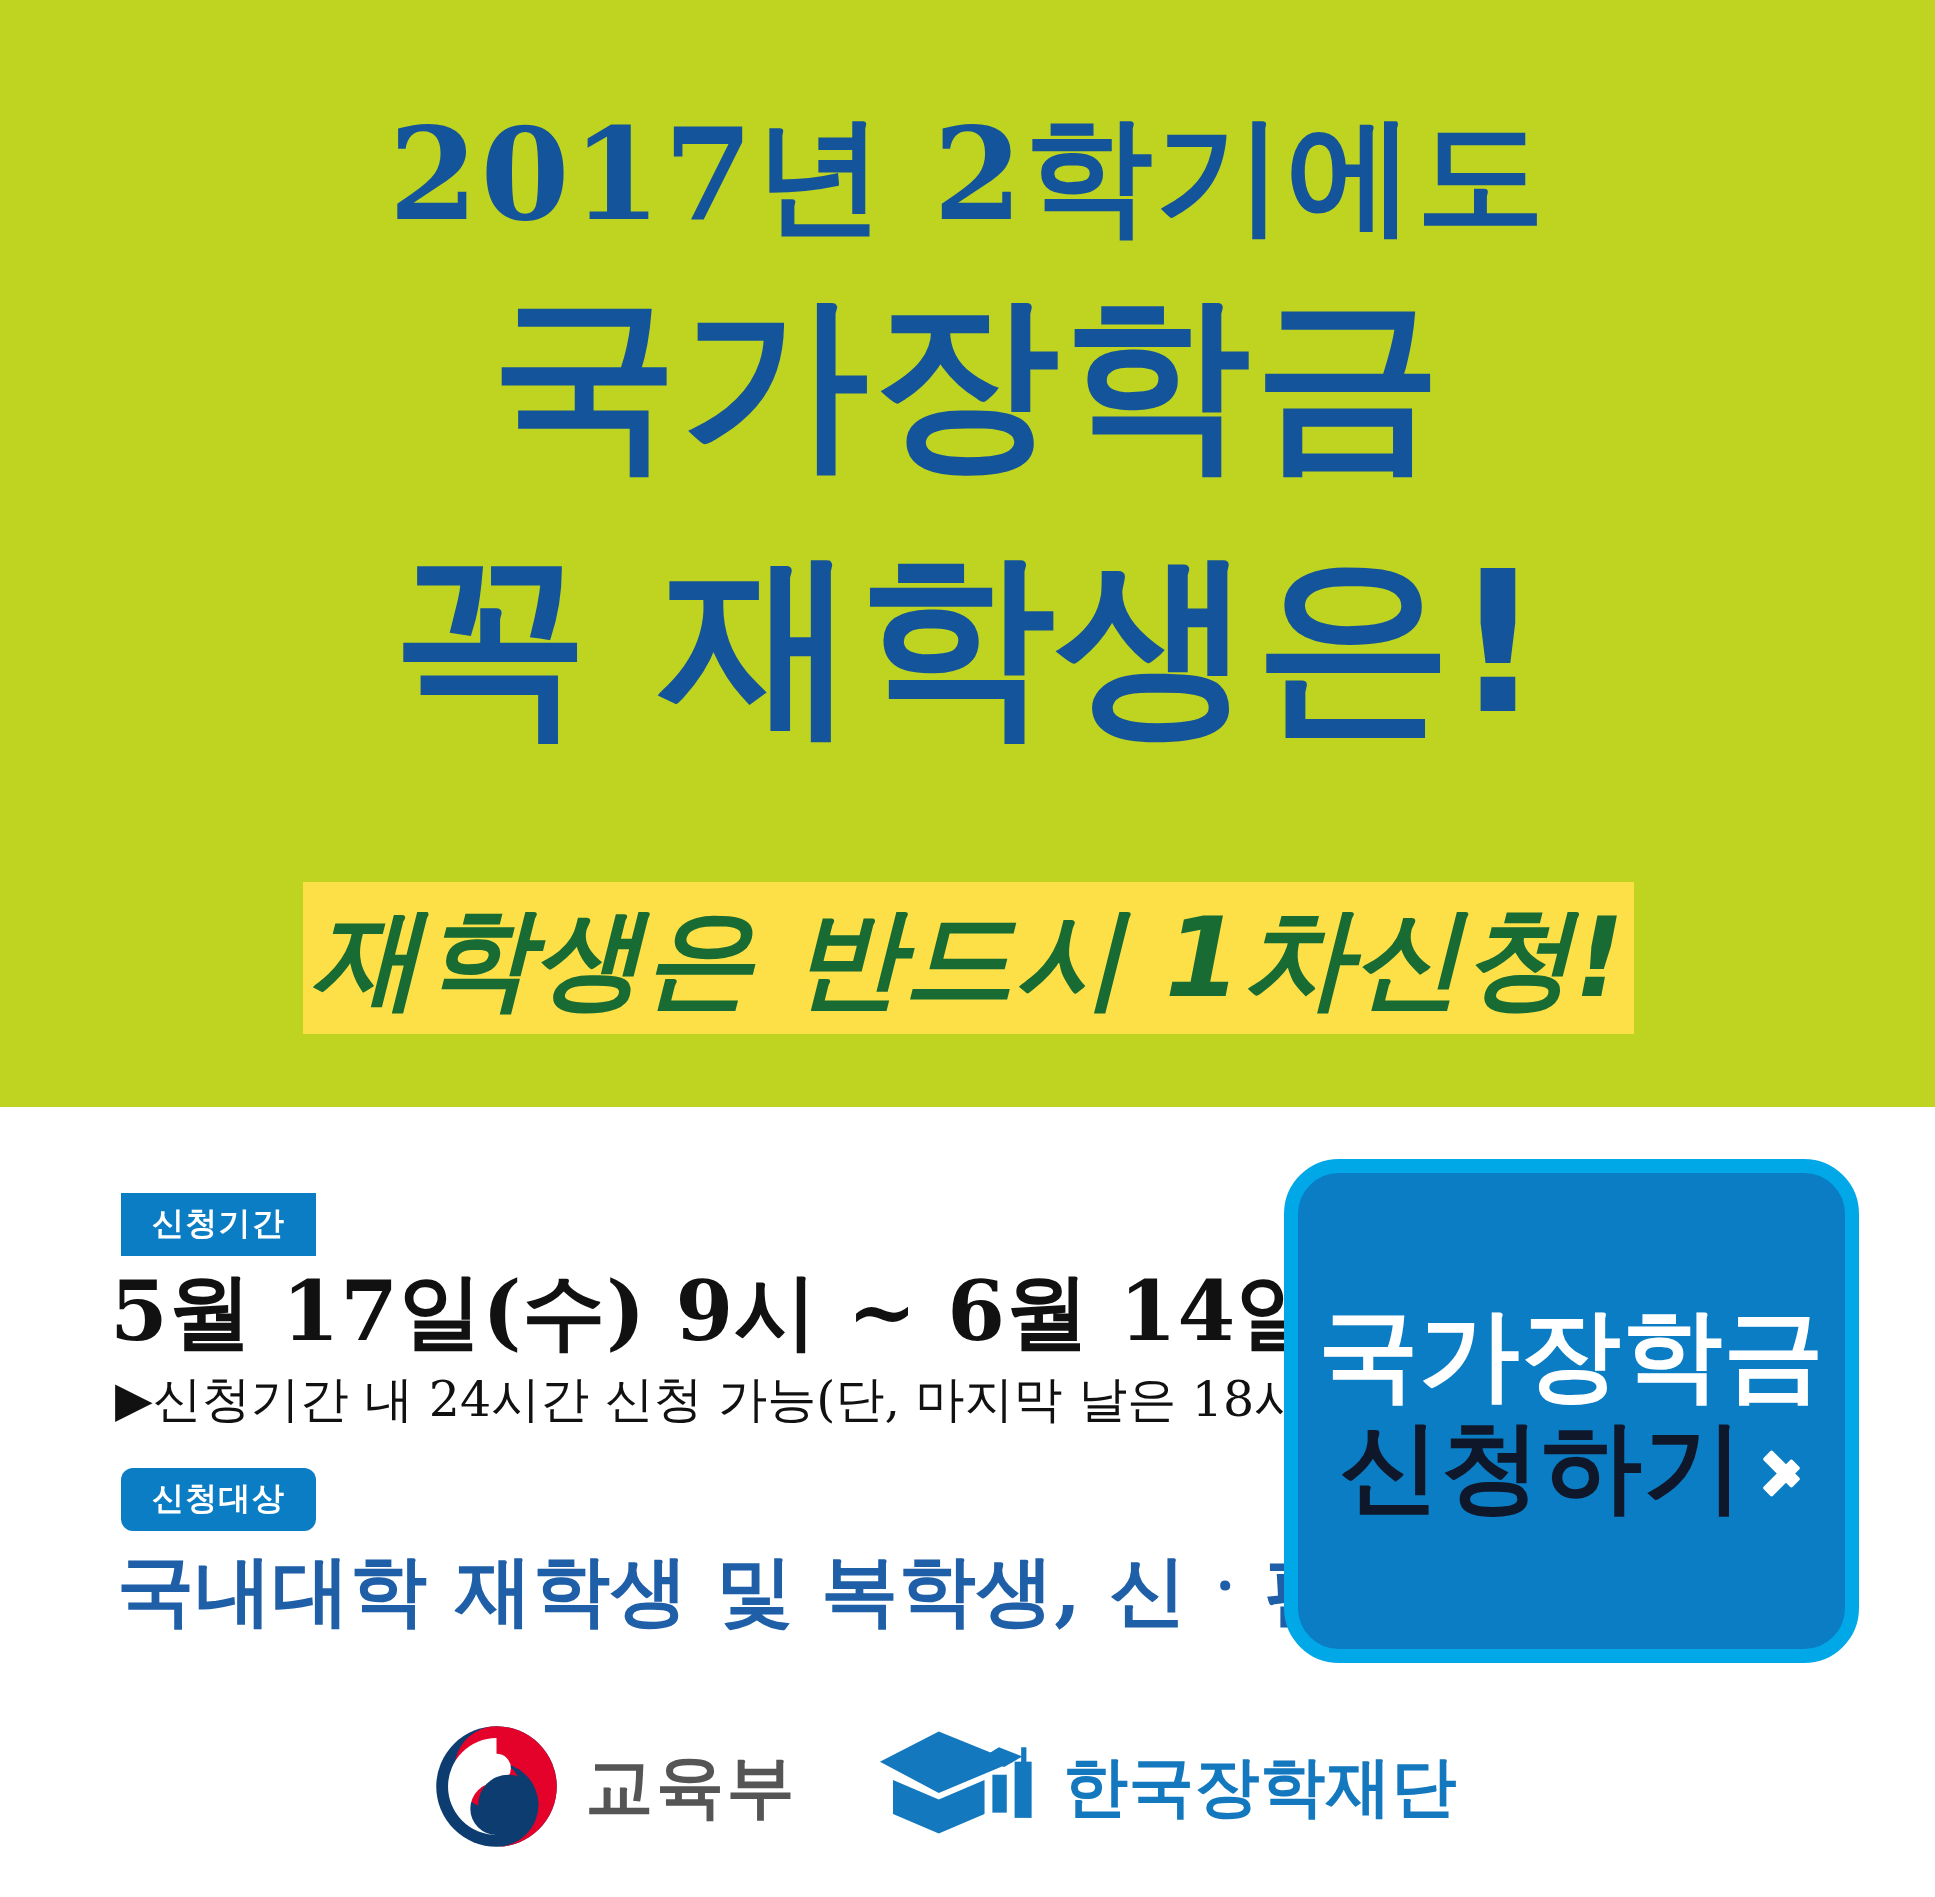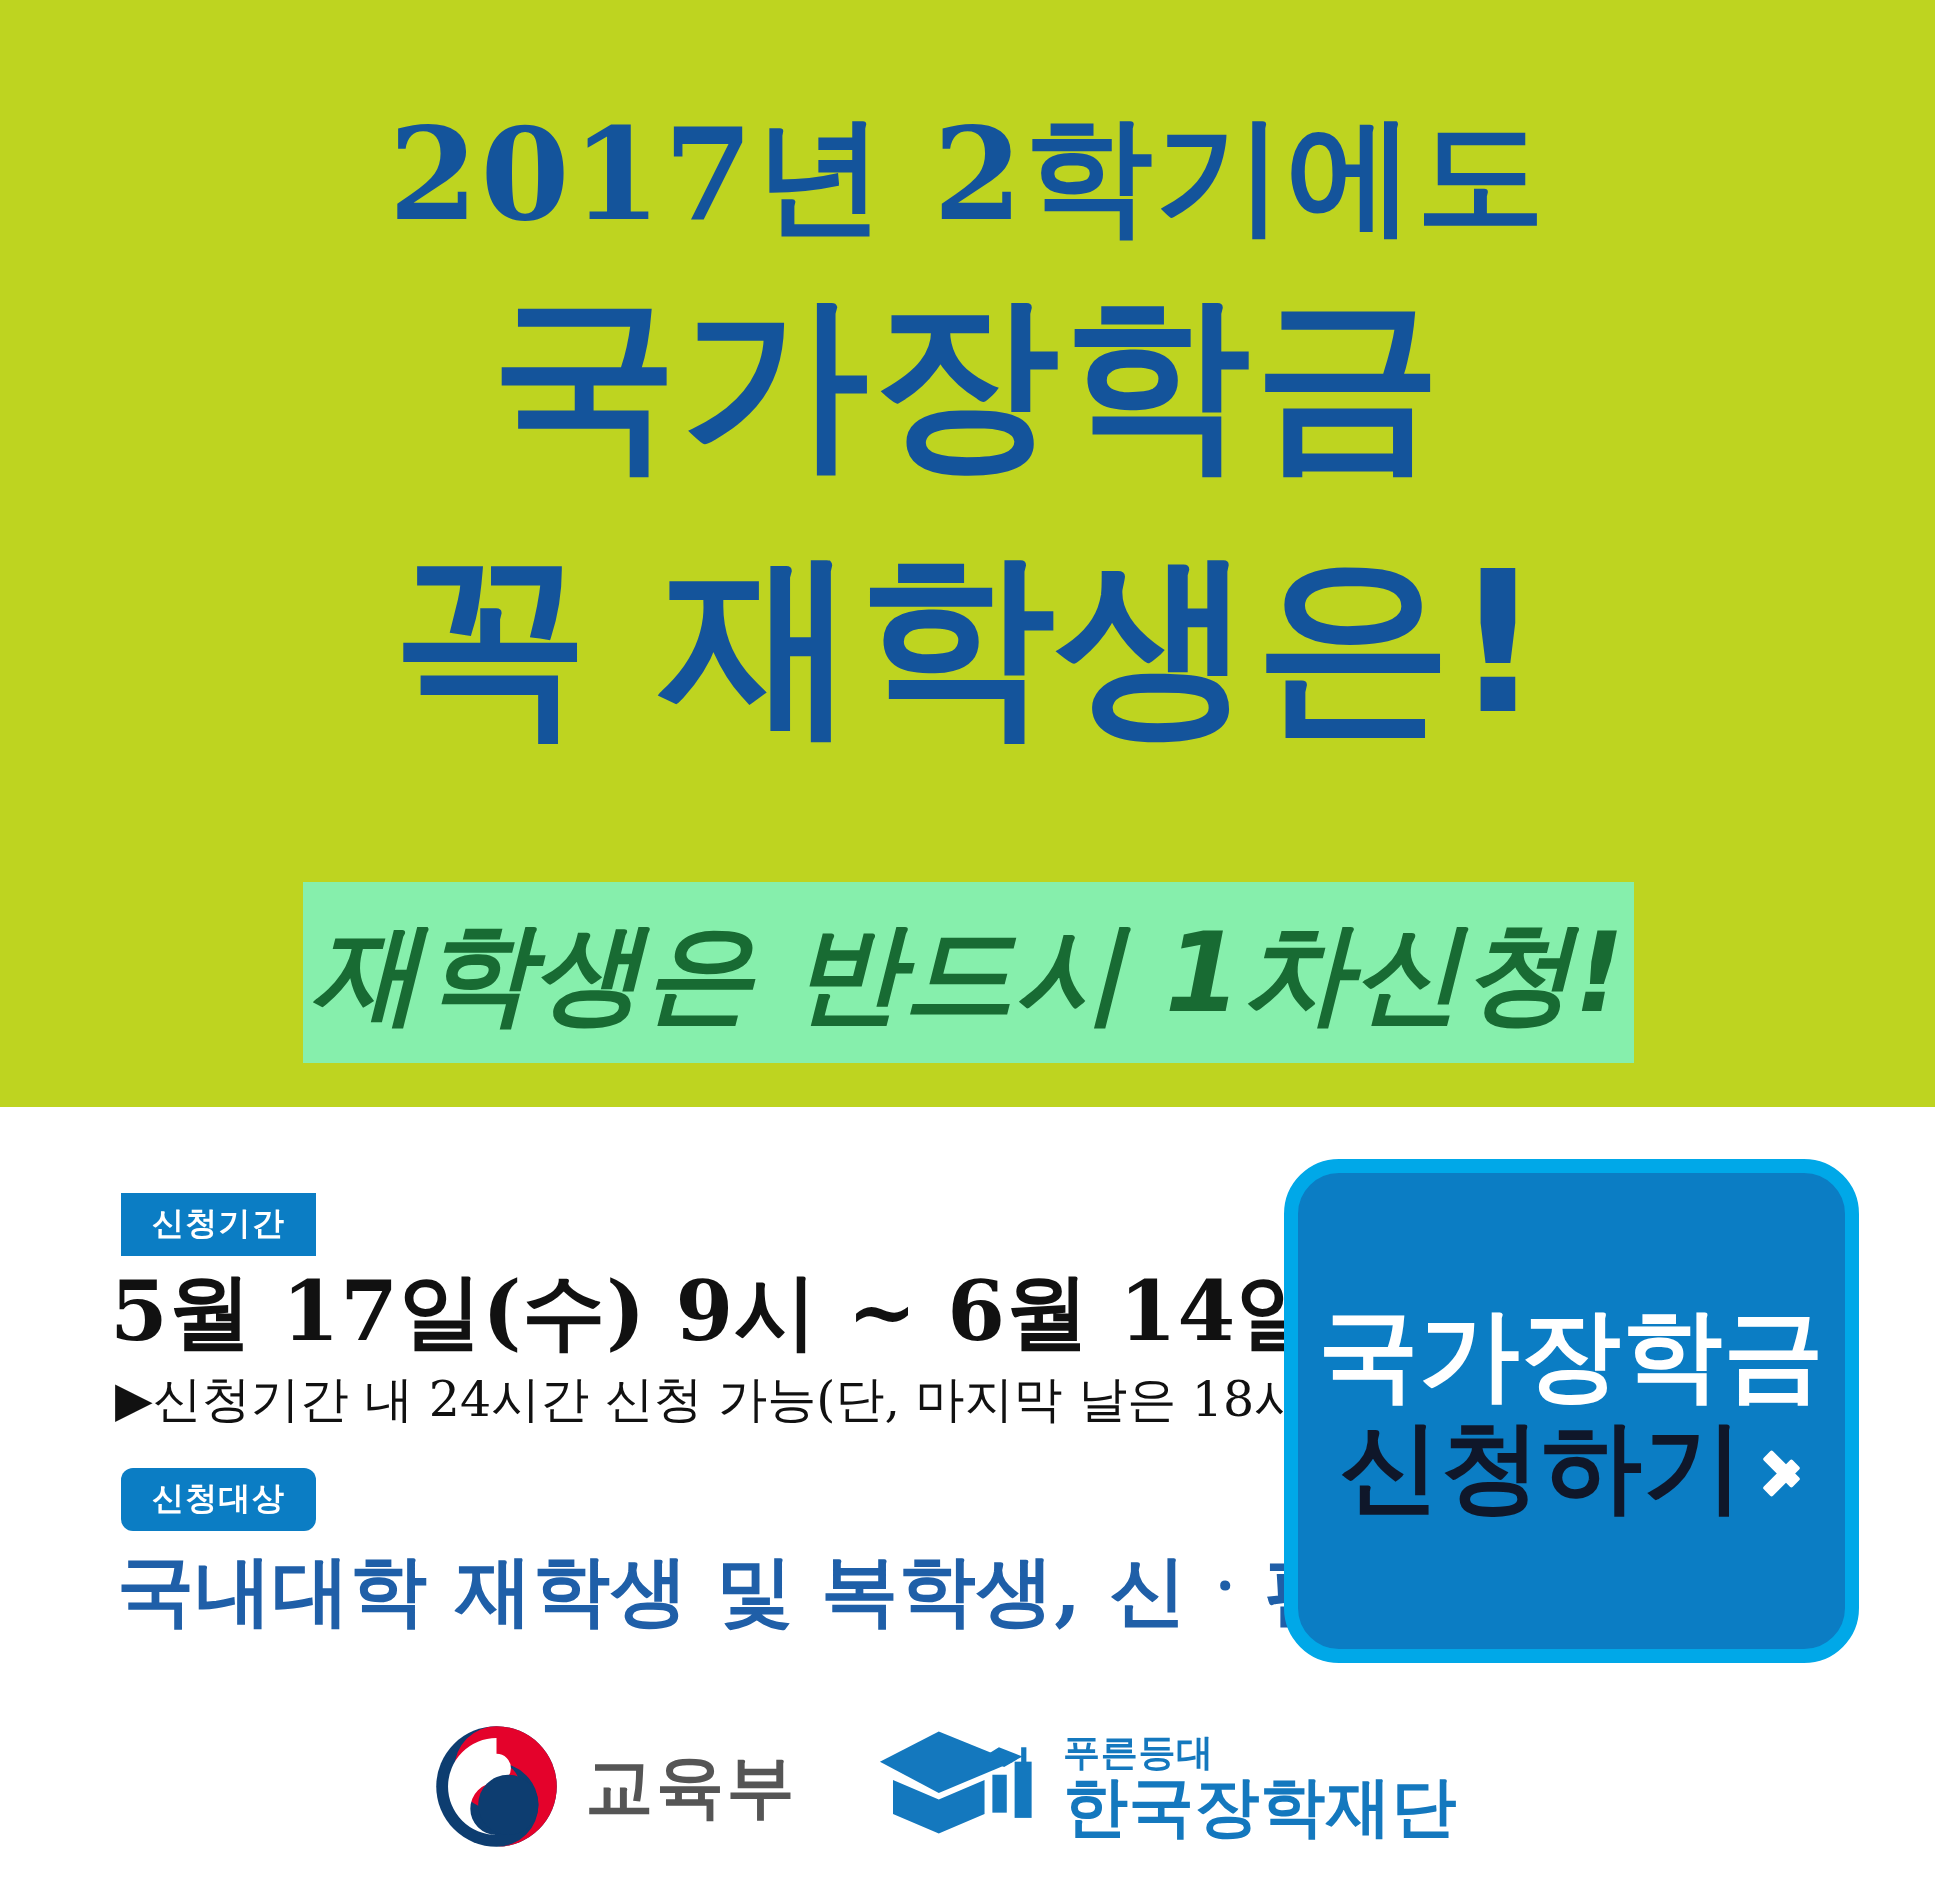--- a/index.html
+++ b/index.html
@@ -69,22 +69,22 @@
     letter-spacing: 1.3px;
     white-space: nowrap;
     font-family: "DejaVu Sans", "Liberation Sans", sans-serif;
   }
 
   .highlight-box {
     position: absolute;
     left: 303px;
     top: 882px;
     width: 1331px;
-    height: 181px;
-    background: #86efac;
+    height: 152px;
+    background: #fde047;
     display: flex;
     align-items: center;
     justify-content: center;
   }
   .highlight-text {
     color: #186b33;
     font-size: 110px;
     font-weight: 700;
     font-style: italic;
     line-height: 1;
@@ -334,21 +334,20 @@
           <polygon points="188,40 224,54 196,70 162,56" fill="#1478be"></polygon>
 
           <polygon points="26,90 96,120 166,90 166,142 96,172 26,142" fill="#1478be"></polygon>
 
           <rect x="178" y="82" width="22" height="58" fill="#1478be"></rect>
           <rect x="212" y="62" width="26" height="86" fill="#1478be"></rect>
           <rect x="222" y="40" width="8" height="26" fill="#1478be"></rect>
         </svg>
       </span>
       <span class="kosaf-words">
-        <span class="kosaf-sub">푸른등대</span>
         <span class="kosaf-main">한국장학재단</span>
       </span>
     </div>
 
   </div>
 
 </div>
 
 
 </body></html>

